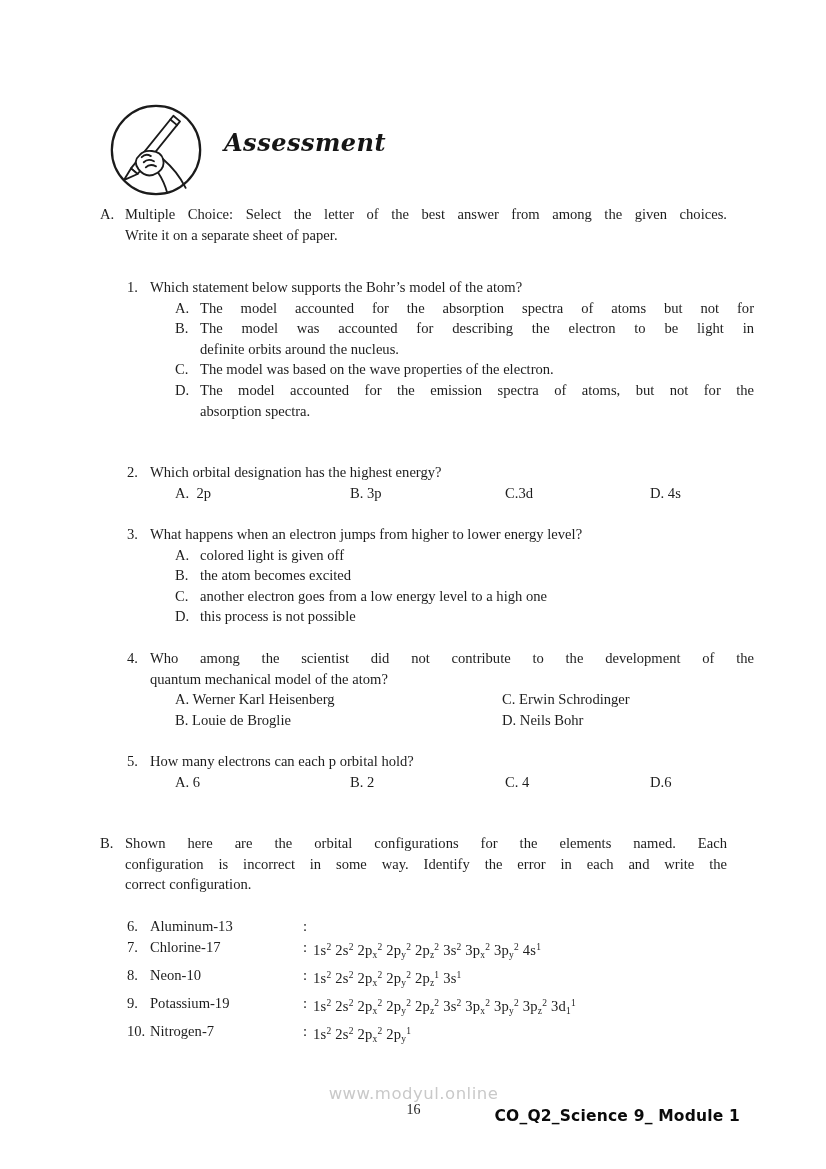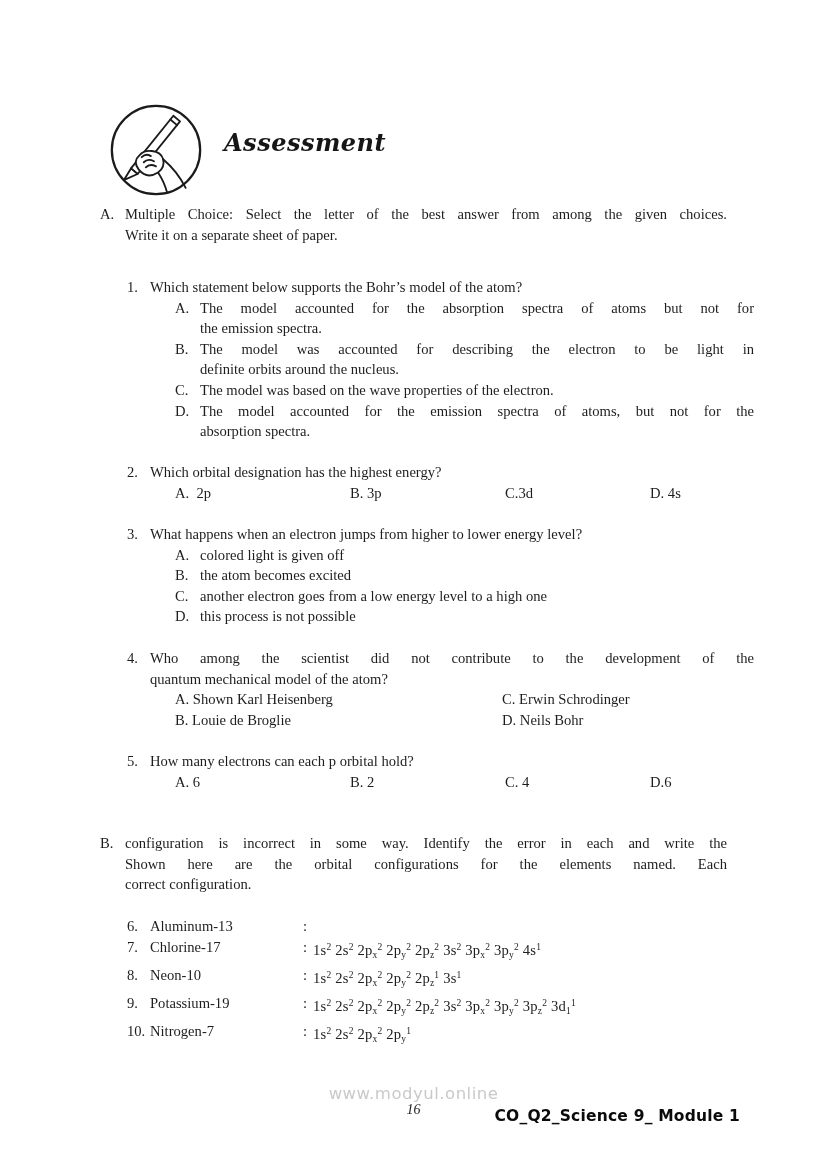--- a/index.html
+++ b/index.html
@@ -53,21 +53,21 @@
   .blk-secA  { top:204px; }
   .blk-q1    { top:277px; }
   .blk-q2    { top:462px; }
   .blk-q3    { top:524px; }
   .blk-q4    { top:648px; }
   .blk-q5    { top:751px; }
   .blk-secB  { top:833px; }
   .blk-items { top:916px; }
 
   
-  .pg-num   { top:1100px; text-align:center; font-size:14px;font-style:italic; }
+  .pg-num   { top:1100px; text-align:center; font-size:14px; }
   .watermark{ top:1084px; text-align:center; font-family:"DejaVu Sans", sans-serif;
               font-size:16.5px; color:#c9c9c9; letter-spacing:.5px; }
   .module   { top:1106px; right:50px; font-family:"DejaVu Sans", sans-serif;
               font-weight:bold; font-size:15.5px; color:#0b0b0b; letter-spacing:.2px; }
 </style>
 </head>
 <body>
 
 <div class="page">
 
@@ -99,21 +99,20 @@
 
   <div class="abs content-left blk-q1 q">
     <div class="q-line">
       <span class="q-num">1.</span>
       <span class="q-text">Which statement below supports the Bohr’s model of the atom?</span>
     </div>
     <div class="opt">
       <span class="opt-label">A.</span>
       <div class="opt-text">
         <div class="jline">The model accounted for the absorption spectra of atoms but not for</div>
-        <div>the emission spectra.</div>
       </div>
     </div>
     <div class="opt">
       <span class="opt-label">B.</span>
       <div class="opt-text">
         <div class="jline">The model was accounted for describing the electron to be light in</div>
         <div>definite orbits around the nucleus.</div>
       </div>
     </div>
     <div class="opt">
@@ -169,21 +168,21 @@
 
   <div class="abs content-left blk-q4 q">
     <div class="q-line">
       <span class="q-num">4.</span>
       <div class="q-text">
         <div class="jline">Who among the scientist did not contribute to the development of the</div>
         <div>quantum mechanical model of the atom?</div>
       </div>
     </div>
     <div class="two-col">
-      <span class="colL">A. Shown Karl Heisenberg</span>
+      <span class="colL">A. Werner Karl Heisenberg</span>
       <span>C. Erwin Schrodinger</span>
     </div>
     <div class="two-col">
       <span class="colL">B. Louie de Broglie</span>
       <span>D. Neils Bohr</span>
     </div>
   </div>
 
   <div class="abs content-left blk-q5 q">
     <div class="q-line">
@@ -195,22 +194,22 @@
       <span class="c2">B. 2</span>
       <span class="c3">C. 4</span>
       <span class="c4">D.6</span>
     </div>
   </div>
 
   <div class="abs content-left blk-secB">
     <div class="secrow">
       <span class="sec-label">B.</span>
       <div class="sec-text">
+        <div class="jline">Shown here are the orbital configurations for the elements named. Each</div>
         <div class="jline">configuration is incorrect in some way. Identify the error in each and write the</div>
-        <div class="jline">Shown here are the orbital configurations for the elements named. Each</div>
         <div>correct configuration.</div>
       </div>
     </div>
   </div>
 
   <div class="abs content-left blk-items">
     <div class="cfg-row">
       <span class="cfg-num">6.</span>
       <span class="cfg-el">Aluminum-13</span>
       <span class="cfg-colon">:</span>

